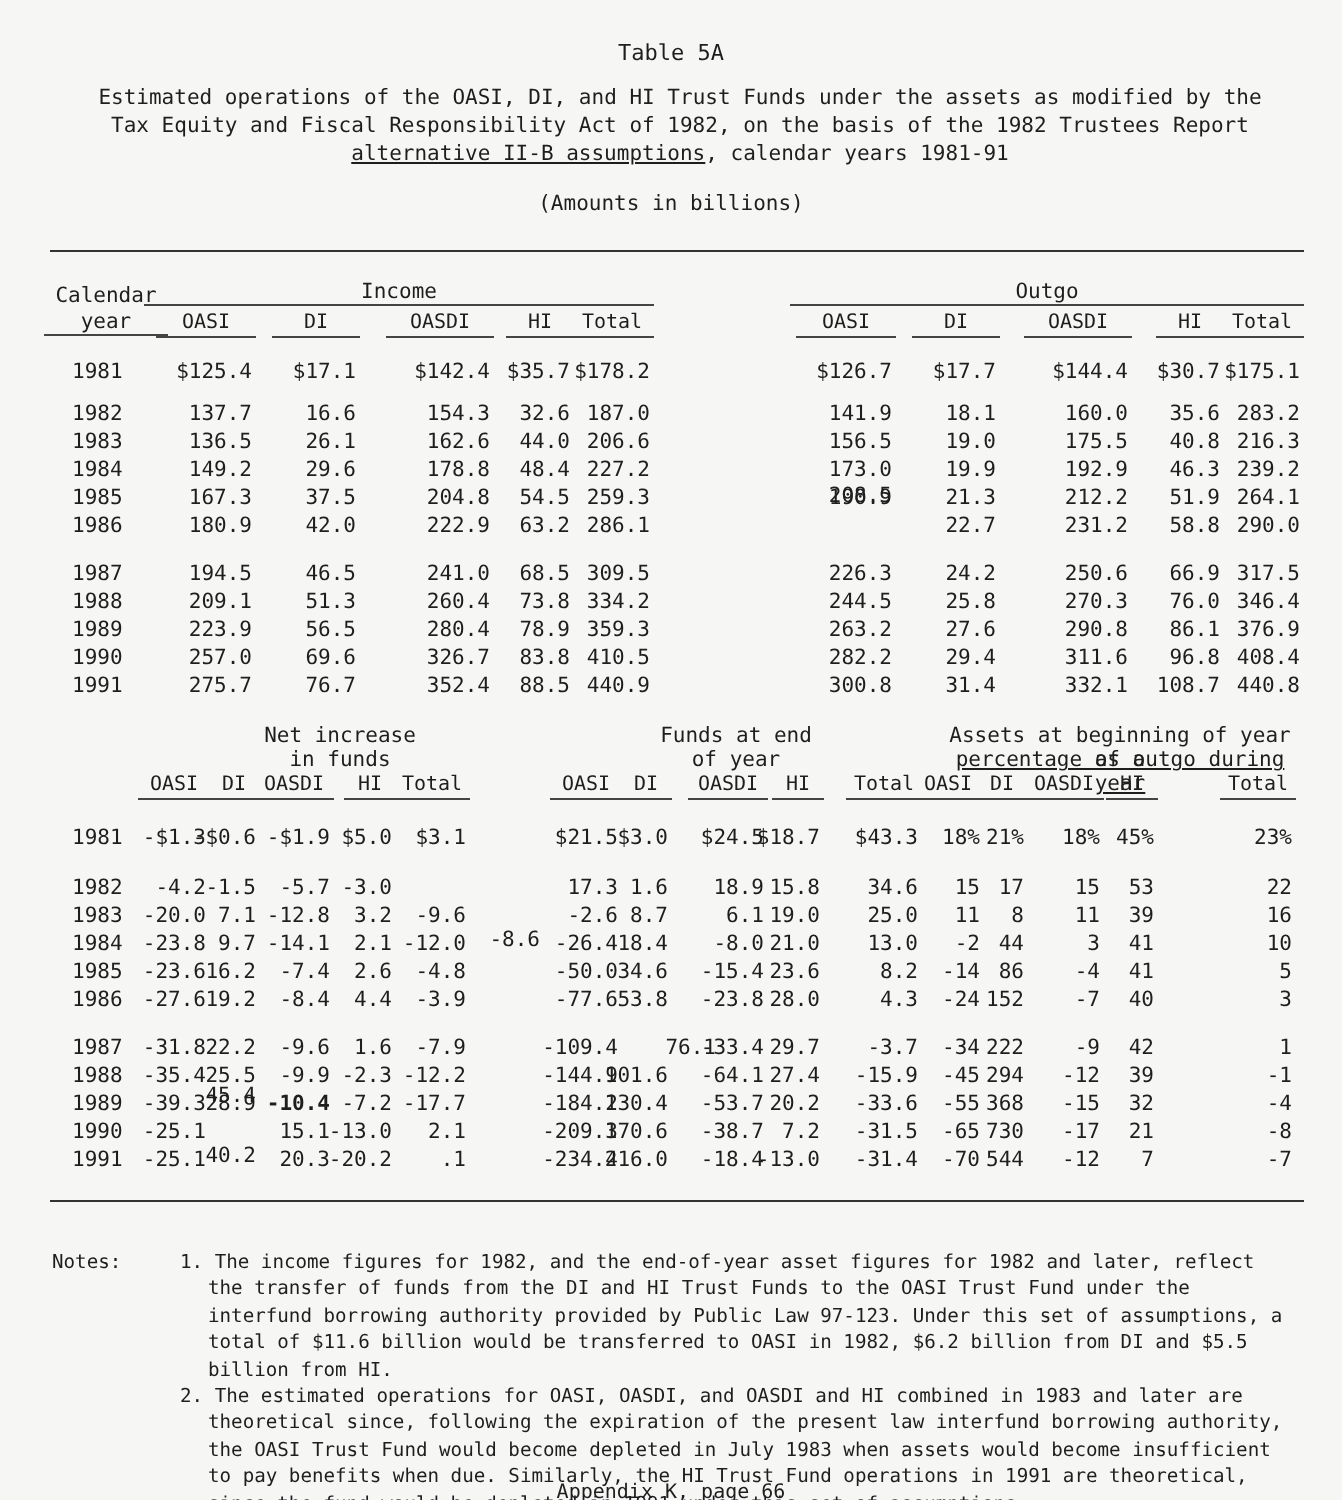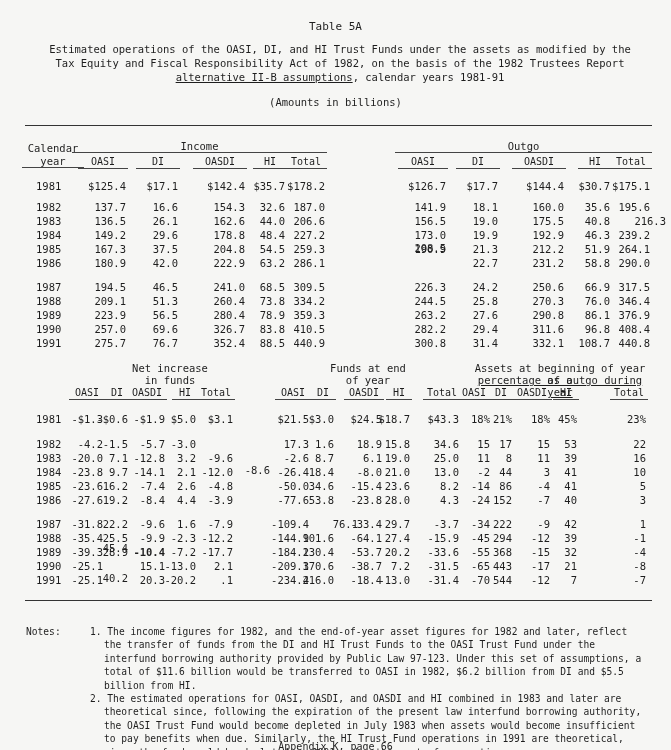--- a/index.html
+++ b/index.html
@@ -74,34 +74,34 @@
       <div class="abs yr" style="left:36px;top:201px;">1982</div>
       <div class="abs cell" style="left:66px;width:60px;top:201px;">137.7</div>
       <div class="abs cell" style="left:118px;width:60px;top:201px;">16.6</div>
       <div class="abs cell" style="left:185px;width:60px;top:201px;">154.3</div>
       <div class="abs cell" style="left:225px;width:60px;top:201px;">32.6</div>
       <div class="abs cell" style="left:265px;width:60px;top:201px;">187.0</div>
       <div class="abs cell" style="left:386px;width:60px;top:201px;">141.9</div>
       <div class="abs cell" style="left:438px;width:60px;top:201px;">18.1</div>
       <div class="abs cell" style="left:504px;width:60px;top:201px;">160.0</div>
       <div class="abs cell" style="left:550px;width:60px;top:201px;">35.6</div>
-      <div class="abs cell" style="left:590px;width:60px;top:201px;">195.6</div>
+      <div class="abs cell" style="left:590px;width:60px;top:201px;">283.2</div>
     </div>
     <div>
       <div class="abs yr" style="left:36px;top:215px;">1983</div>
       <div class="abs cell" style="left:66px;width:60px;top:215px;">136.5</div>
       <div class="abs cell" style="left:118px;width:60px;top:215px;">26.1</div>
       <div class="abs cell" style="left:185px;width:60px;top:215px;">162.6</div>
       <div class="abs cell" style="left:225px;width:60px;top:215px;">44.0</div>
       <div class="abs cell" style="left:265px;width:60px;top:215px;">206.6</div>
       <div class="abs cell" style="left:386px;width:60px;top:215px;">156.5</div>
       <div class="abs cell" style="left:438px;width:60px;top:215px;">19.0</div>
       <div class="abs cell" style="left:504px;width:60px;top:215px;">175.5</div>
       <div class="abs cell" style="left:550px;width:60px;top:215px;">40.8</div>
-      <div class="abs cell" style="left:590px;width:60px;top:215px;padding-left:16px;">216.3</div>
+      <div class="abs cell" style="left:590px;width:60px;top:215px;">216.3</div>
     </div>
     <div>
       <div class="abs yr" style="left:36px;top:229px;">1984</div>
       <div class="abs cell" style="left:66px;width:60px;top:229px;">149.2</div>
       <div class="abs cell" style="left:118px;width:60px;top:229px;">29.6</div>
       <div class="abs cell" style="left:185px;width:60px;top:229px;">178.8</div>
       <div class="abs cell" style="left:225px;width:60px;top:229px;">48.4</div>
       <div class="abs cell" style="left:265px;width:60px;top:229px;">227.2</div>
       <div class="abs cell" style="left:386px;width:60px;top:229px;">173.0</div>
       <div class="abs cell" style="left:438px;width:60px;top:229px;">19.9</div>
@@ -395,21 +395,21 @@
       <div class="abs cell" style="left:78px;width:50px;top:560px;margin-top:12px;">40.2</div>
       <div class="abs cell" style="left:115px;width:50px;top:560px;">15.1</div>
       <div class="abs cell" style="left:146px;width:50px;top:560px;">-13.0</div>
       <div class="abs cell" style="left:183px;width:50px;top:560px;">2.1</div>
       <div class="abs cell" style="left:259px;width:50px;top:560px;">-209.3</div>
       <div class="abs cell" style="left:284px;width:50px;top:560px;">170.6</div>
       <div class="abs cell" style="left:332px;width:50px;top:560px;">-38.7</div>
       <div class="abs cell" style="left:360px;width:50px;top:560px;">7.2</div>
       <div class="abs cell" style="left:409px;width:50px;top:560px;">-31.5</div>
       <div class="abs cell" style="left:450px;width:40px;top:560px;">-65</div>
-      <div class="abs cell" style="left:472px;width:40px;top:560px;">443</div>
+      <div class="abs cell" style="left:472px;width:40px;top:560px;">730</div>
       <div class="abs cell" style="left:510px;width:40px;top:560px;">-17</div>
       <div class="abs cell" style="left:537px;width:40px;top:560px;">21</div>
       <div class="abs cell" style="left:606px;width:40px;top:560px;">-8</div>
     </div>
     <div>
       <div class="abs yr" style="left:36px;top:574px;">1991</div>
       <div class="abs cell" style="left:53px;width:50px;top:574px;">-25.1</div>
       <div class="abs cell" style="left:78px;width:50px;top:542px;">45.4</div>
       <div class="abs cell" style="left:115px;width:50px;top:574px;">20.3</div>
       <div class="abs cell" style="left:146px;width:50px;top:574px;">-20.2</div>

